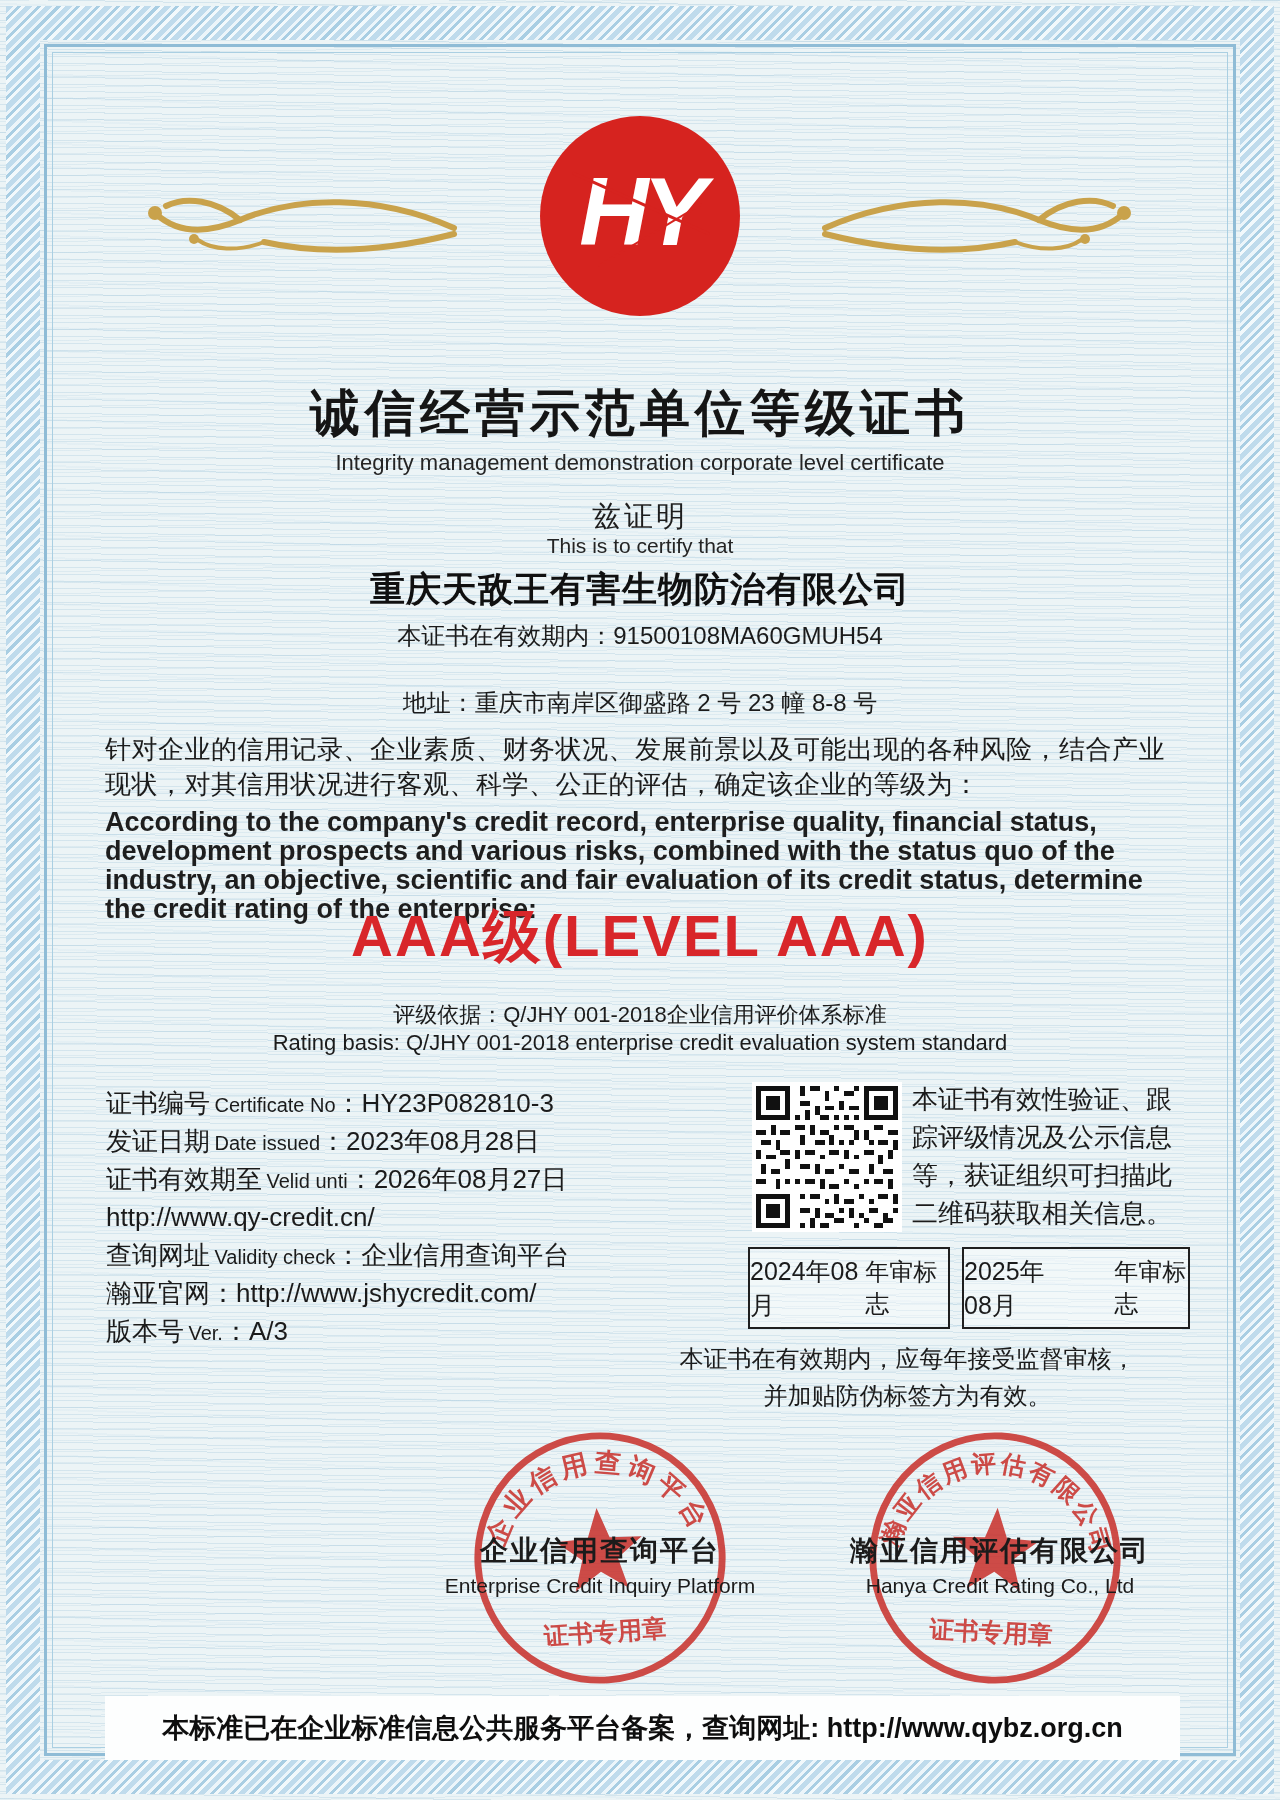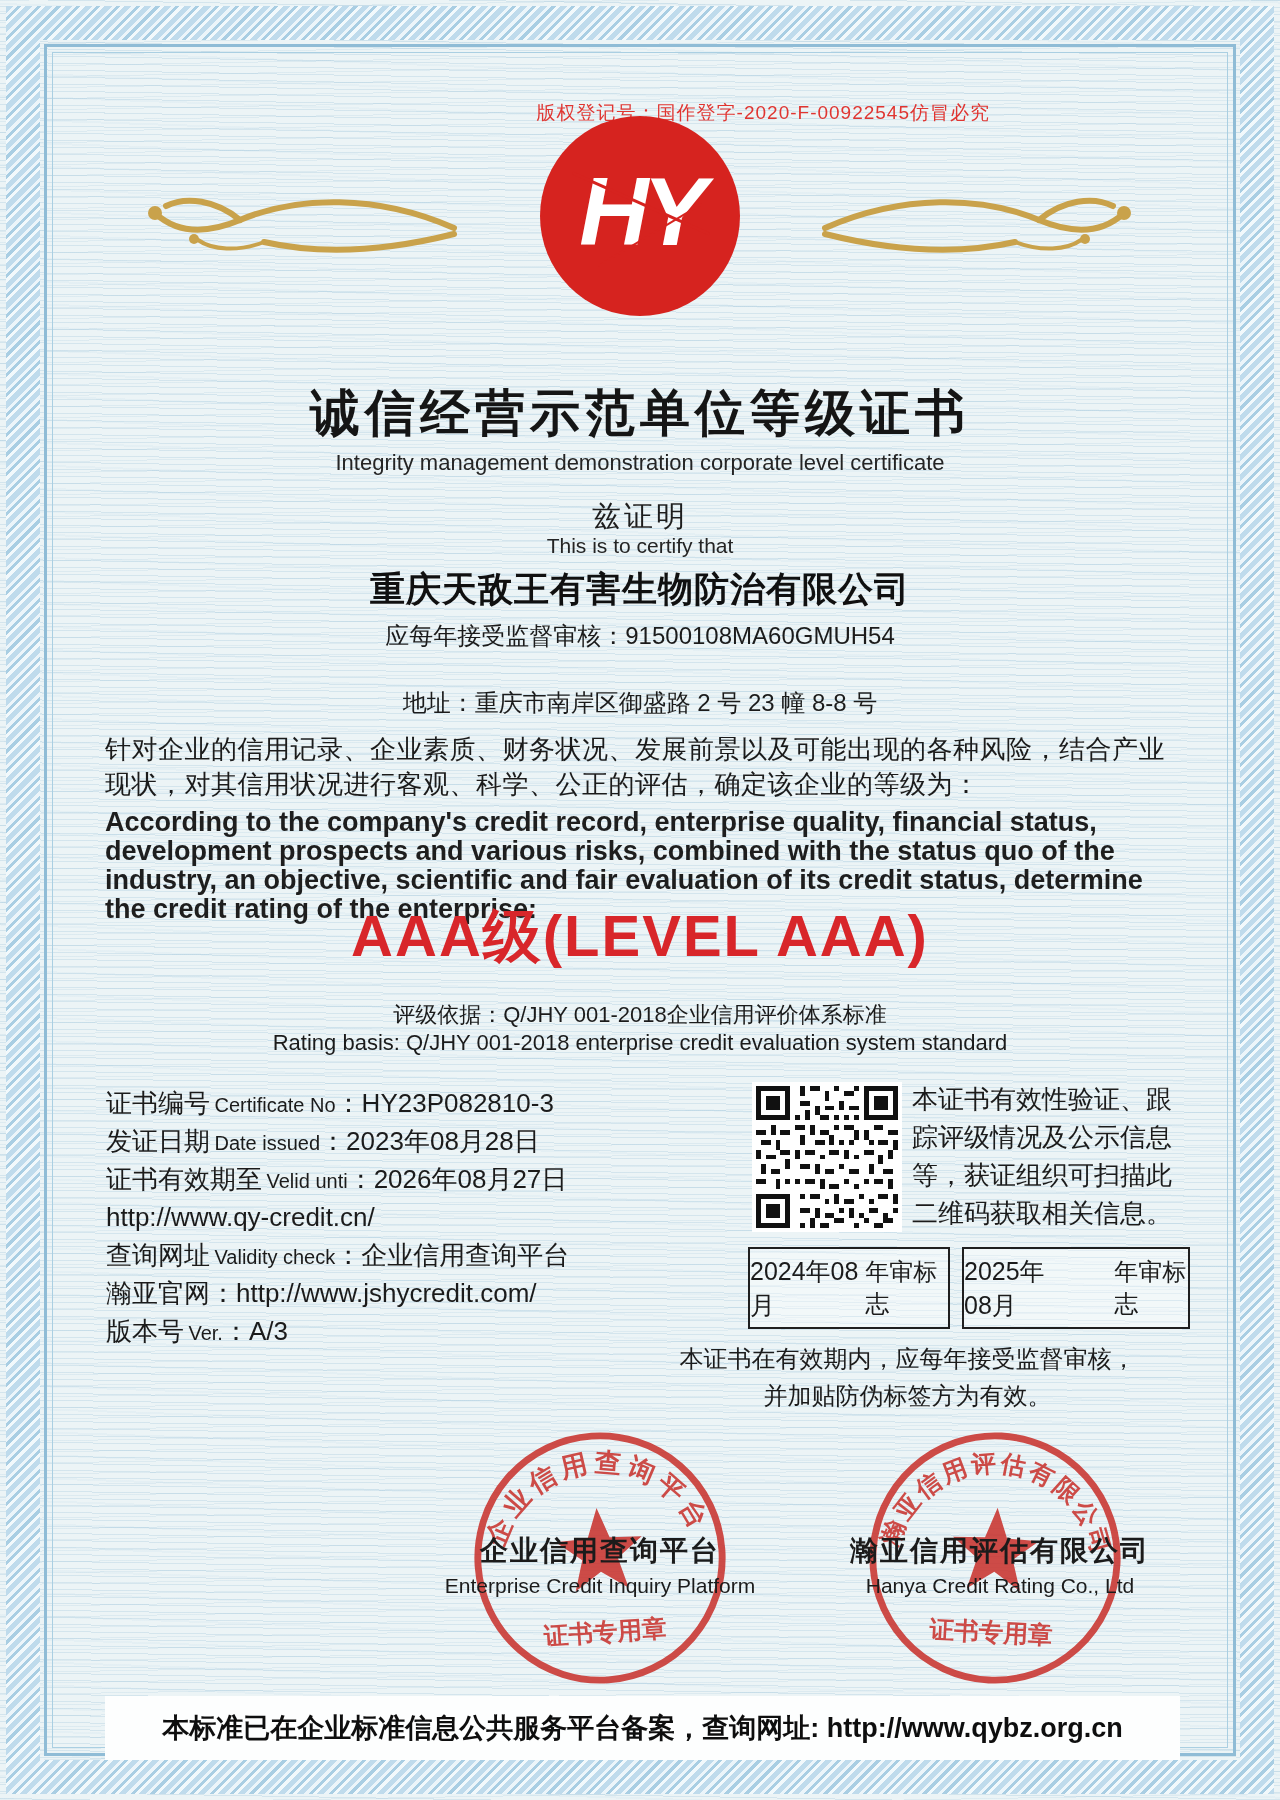--- a/index.html
+++ b/index.html
@@ -95,21 +95,20 @@
 </style>
 </head>
 <body>
 
 <div class="page">
 
   <div class="frame frame-outer"></div>
   <div class="frame frame-line1"></div>
   <div class="frame frame-line2"></div>
 
-  <div class="abs copyright">版权登记号：国作登字-2020-F-00922545仿冒必究</div>
 
   <div class="abs flourish flourish-left">
     <svg width="315" height="84" viewBox="0 0 315 84">
       <g fill="none" stroke="#c9a24b" stroke-width="6" stroke-linecap="round">
         <path d="M312,42 C235,8 155,10 98,34 C62,49 34,46 14,28"></path>
         <path d="M98,34 C74,14 44,10 24,20"></path>
         <path d="M312,48 C240,66 175,68 122,56"></path>
         <path d="M122,56 C96,66 70,64 56,54" stroke-width="4"></path>
       </g>
       <circle cx="13" cy="27" r="7" fill="#c9a24b"></circle>
@@ -134,21 +133,21 @@
     <i class="crack c1"></i>
     <i class="crack c2"></i>
   </div>
 
   <h1 class="abs center title-cn">诚信经营示范单位等级证书</h1>
   <div class="abs center title-en">Integrity management demonstration corporate level certificate</div>
   <div class="abs center certify-cn">兹证明</div>
   <div class="abs center certify-en">This is to certify that</div>
 
   <div class="abs center company">重庆天敌王有害生物防治有限公司</div>
-  <div class="abs center credit-code">应每年接受监督审核：91500108MA60GMUH54</div>
+  <div class="abs center credit-code">本证书在有效期内：91500108MA60GMUH54</div>
   <div class="abs center address">地址：重庆市南岸区御盛路 2 号 23 幢 8-8 号</div>
 
   <div class="abs body-block">
     <p class="body-cn">针对企业的信用记录、企业素质、财务状况、发展前景以及可能出现的各种风险，结合产业现状，对其信用状况进行客观、科学、公正的评估，确定该企业的等级为：</p>
     <p class="body-en">According to the company's credit record, enterprise quality, financial status, development prospects and various risks, combined with the status quo of the industry, an objective, scientific and fair evaluation of its credit status, determine the credit rating of the enterprise:</p>
   </div>
 
   <div class="abs center level">AAA级(LEVEL AAA)</div>
   <div class="abs center basis-cn">评级依据：Q/JHY 001-2018企业信用评价体系标准</div>
   <div class="abs center basis-en">Rating basis: Q/JHY 001-2018 enterprise credit evaluation system standard</div>

